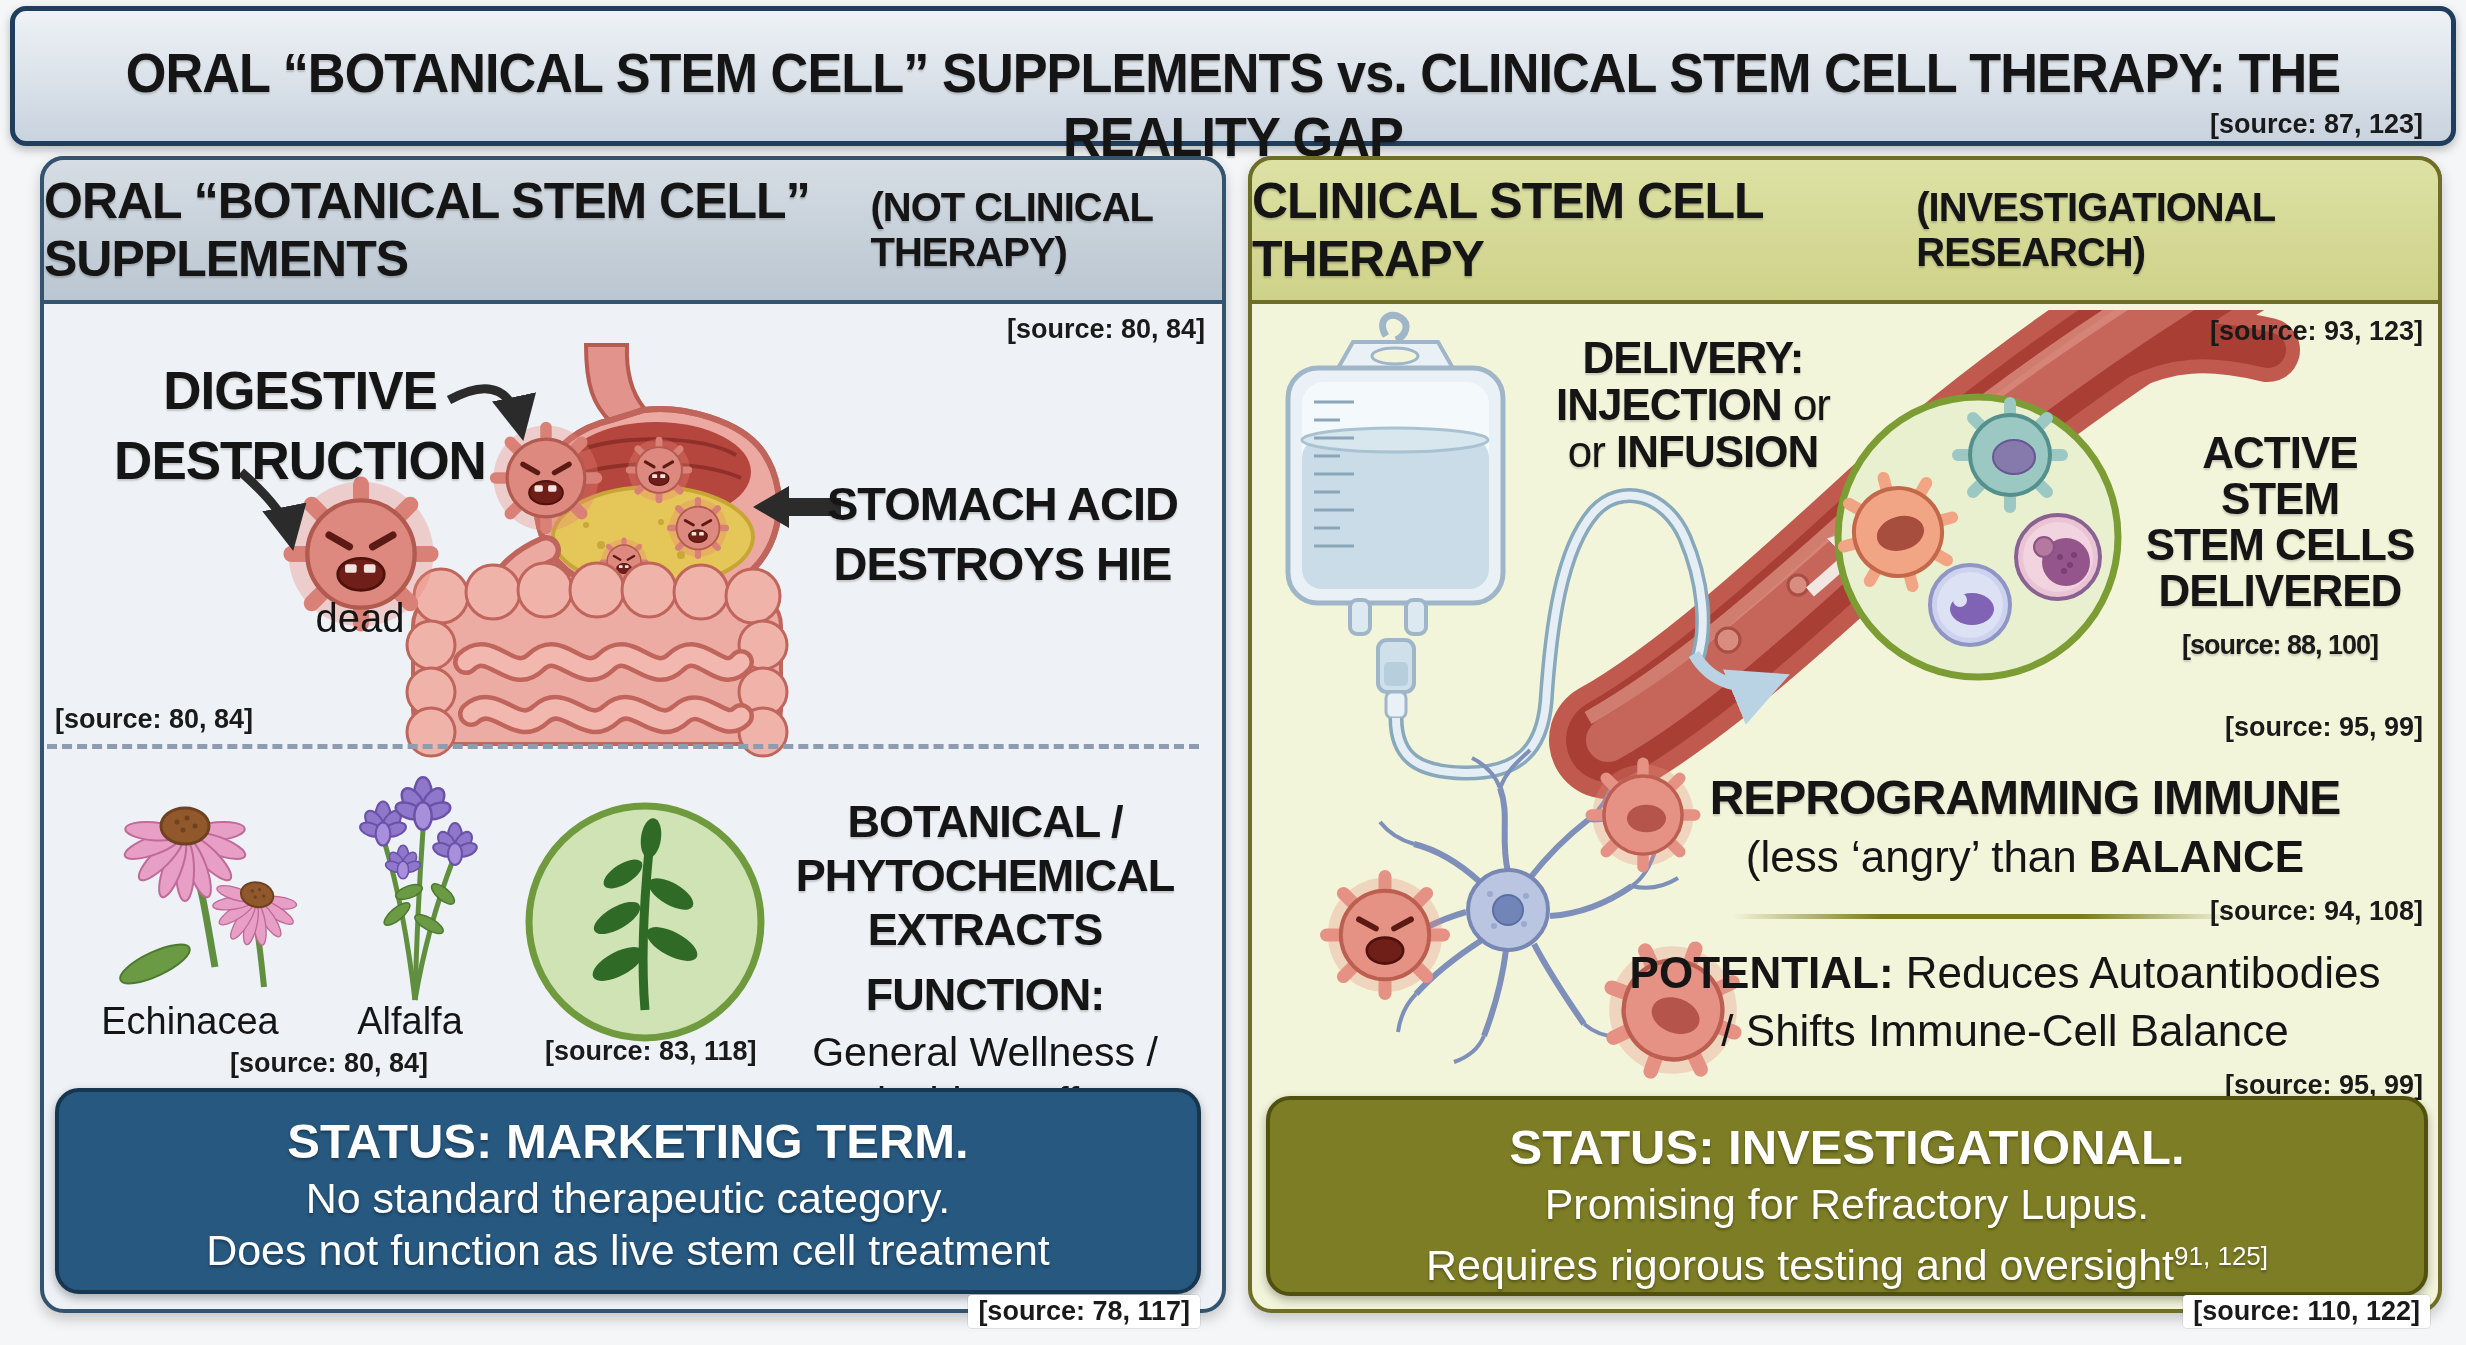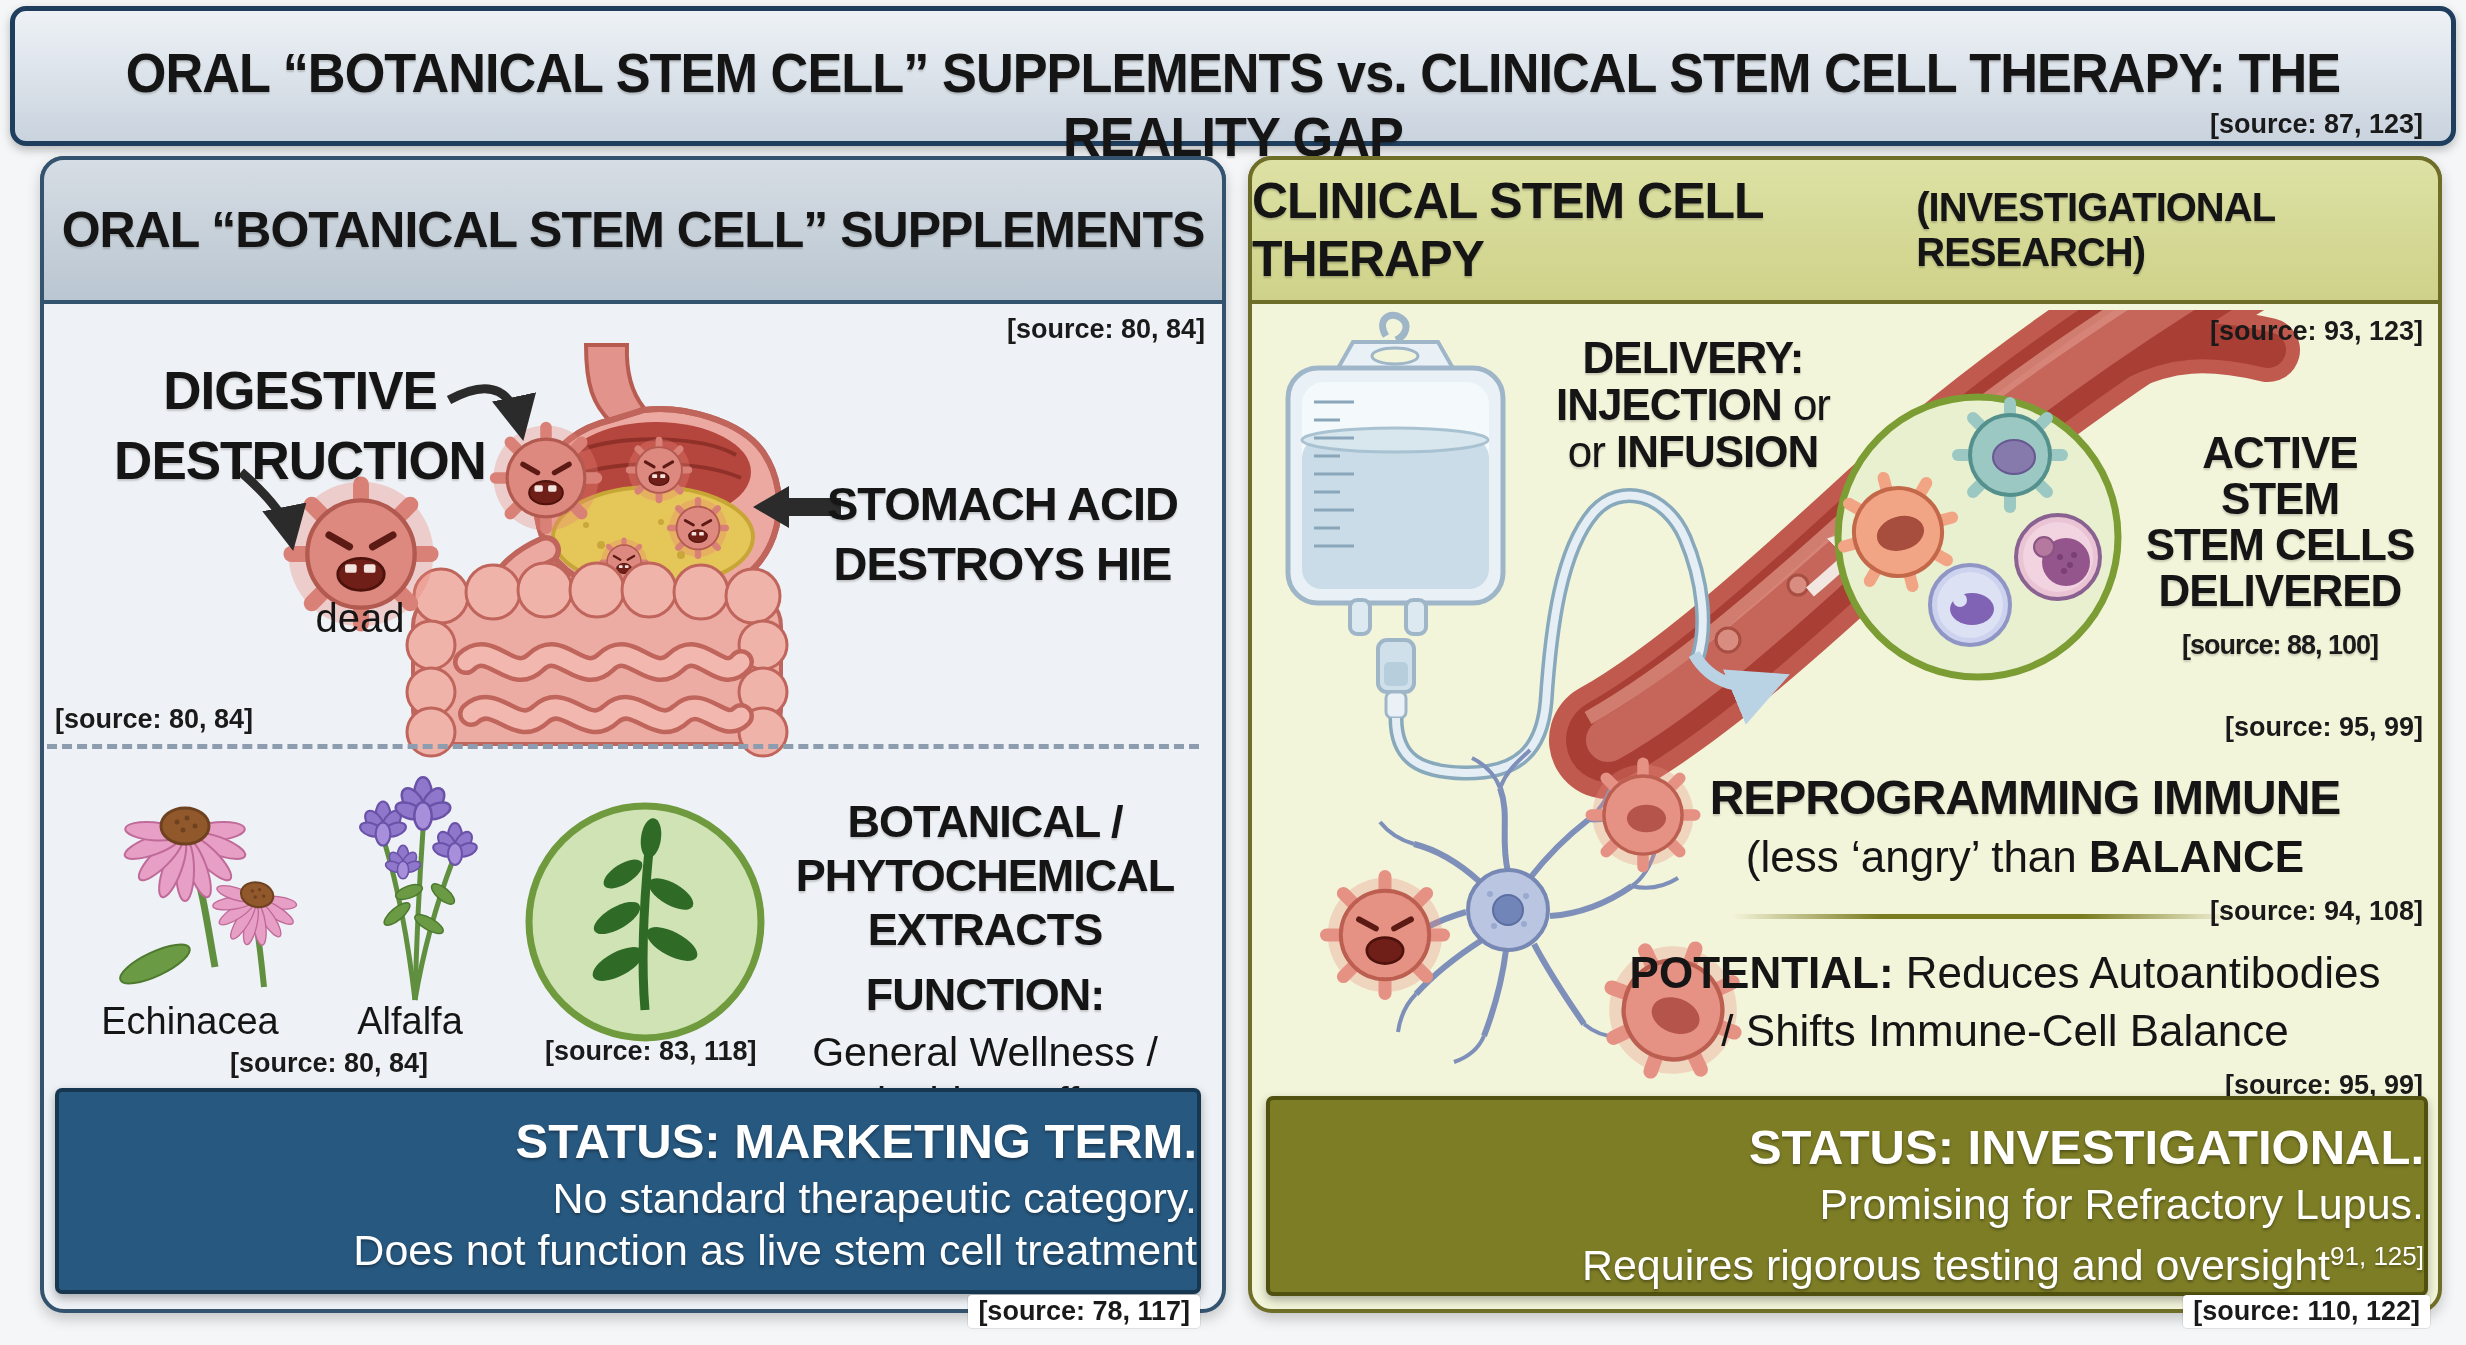--- a/index.html
+++ b/index.html
@@ -32,21 +32,21 @@
   .panel-header{top:156px;height:148px;border-radius:24px 24px 0 0;
     display:flex;flex-direction:row;align-items:center;justify-content:center;gap:4px;}
   .panel-header.left{left:40px;width:1186px;background:linear-gradient(#d6dde4,#bac6d1);border:4px solid #33536f;}
   .panel-header.right{left:1248px;width:1194px;background:linear-gradient(#dde1a4,#ced289);border:4px solid #6e6e28;}
   .ph-title{font-size:50px;font-weight:700;letter-spacing:-1px;text-shadow:0 2px 2px rgba(0,0,0,.2);}
   .ph-sub{font-size:40px;font-weight:700;letter-spacing:-1px;text-shadow:0 2px 2px rgba(0,0,0,.2);}
   
   .h-big{font-weight:700;letter-spacing:-1px;text-shadow:0 2px 2px rgba(0,0,0,.18);text-align:center;}
   .plain{font-weight:400;text-align:center;}
   .dashed-div{border-top:5px dashed #8d9cae;}
-  .status{border-radius:7px;color:#ffffff;text-align:right;box-shadow:0 4px 10px rgba(0,0,0,.3);}
+  .status{border-radius:24px;color:#ffffff;text-align:center;box-shadow:0 4px 10px rgba(0,0,0,.3);}
   .status .st-title{font-size:49px;font-weight:700;line-height:62px;text-shadow:0 2px 3px rgba(0,0,0,.35);}
   .status .st-line{font-size:43px;font-weight:400;line-height:52px;text-shadow:0 2px 3px rgba(0,0,0,.35);}
   .status.sleft{left:55px;top:1088px;width:1146px;height:206px;background:#27587f;border:4px solid #16374f;padding-top:18px;}
   .status.sright{left:1266px;top:1096px;width:1162px;height:200px;background:#7d7d26;border:4px solid #50500f;padding-top:16px;}
   sup{font-size:26px;}
   .reg{font-weight:400;}
   .divider-olive{background:linear-gradient(90deg,rgba(122,122,30,0),#7a7a1e 30%,#7a7a1e 70%,rgba(122,122,30,0));border-radius:3px;}
 </style>
 </head>
 <body>
@@ -54,20 +54,21 @@
 <div class="abs title-box">
   <div class="abs title-text">ORAL “BOTANICAL STEM CELL” SUPPLEMENTS vs. CLINICAL STEM CELL THERAPY: THE REALITY GAP</div>
   <div class="abs src" style="right:28px;top:98px;">[source: 87, 123]</div>
 </div>
 
 <div class="abs panel-shell left"></div>
 <div class="abs panel-shell right"></div>
 
 <div class="abs panel-header left">
   <div class="ph-title">ORAL “BOTANICAL STEM CELL” SUPPLEMENTS</div>
+  <div class="ph-sub">(NOT CLINICAL THERAPY)</div>
 </div>
 <div class="abs panel-header right">
   <div class="ph-title">CLINICAL STEM CELL THERAPY</div>
   <div class="ph-sub">(INVESTIGATIONAL RESEARCH)</div>
 </div>
 
 <svg class="abs" style="left:41px;top:300px;" width="1185" height="470" viewBox="0 0 1185 470">
   <defs>
     <marker id="ah" viewBox="0 0 12 12" refX="9" refY="6" markerWidth="5" markerHeight="5" orient="auto-start-reverse">
       <path d="M0,0 L12,6 L0,12 z" fill="#2b2b2b"></path>

